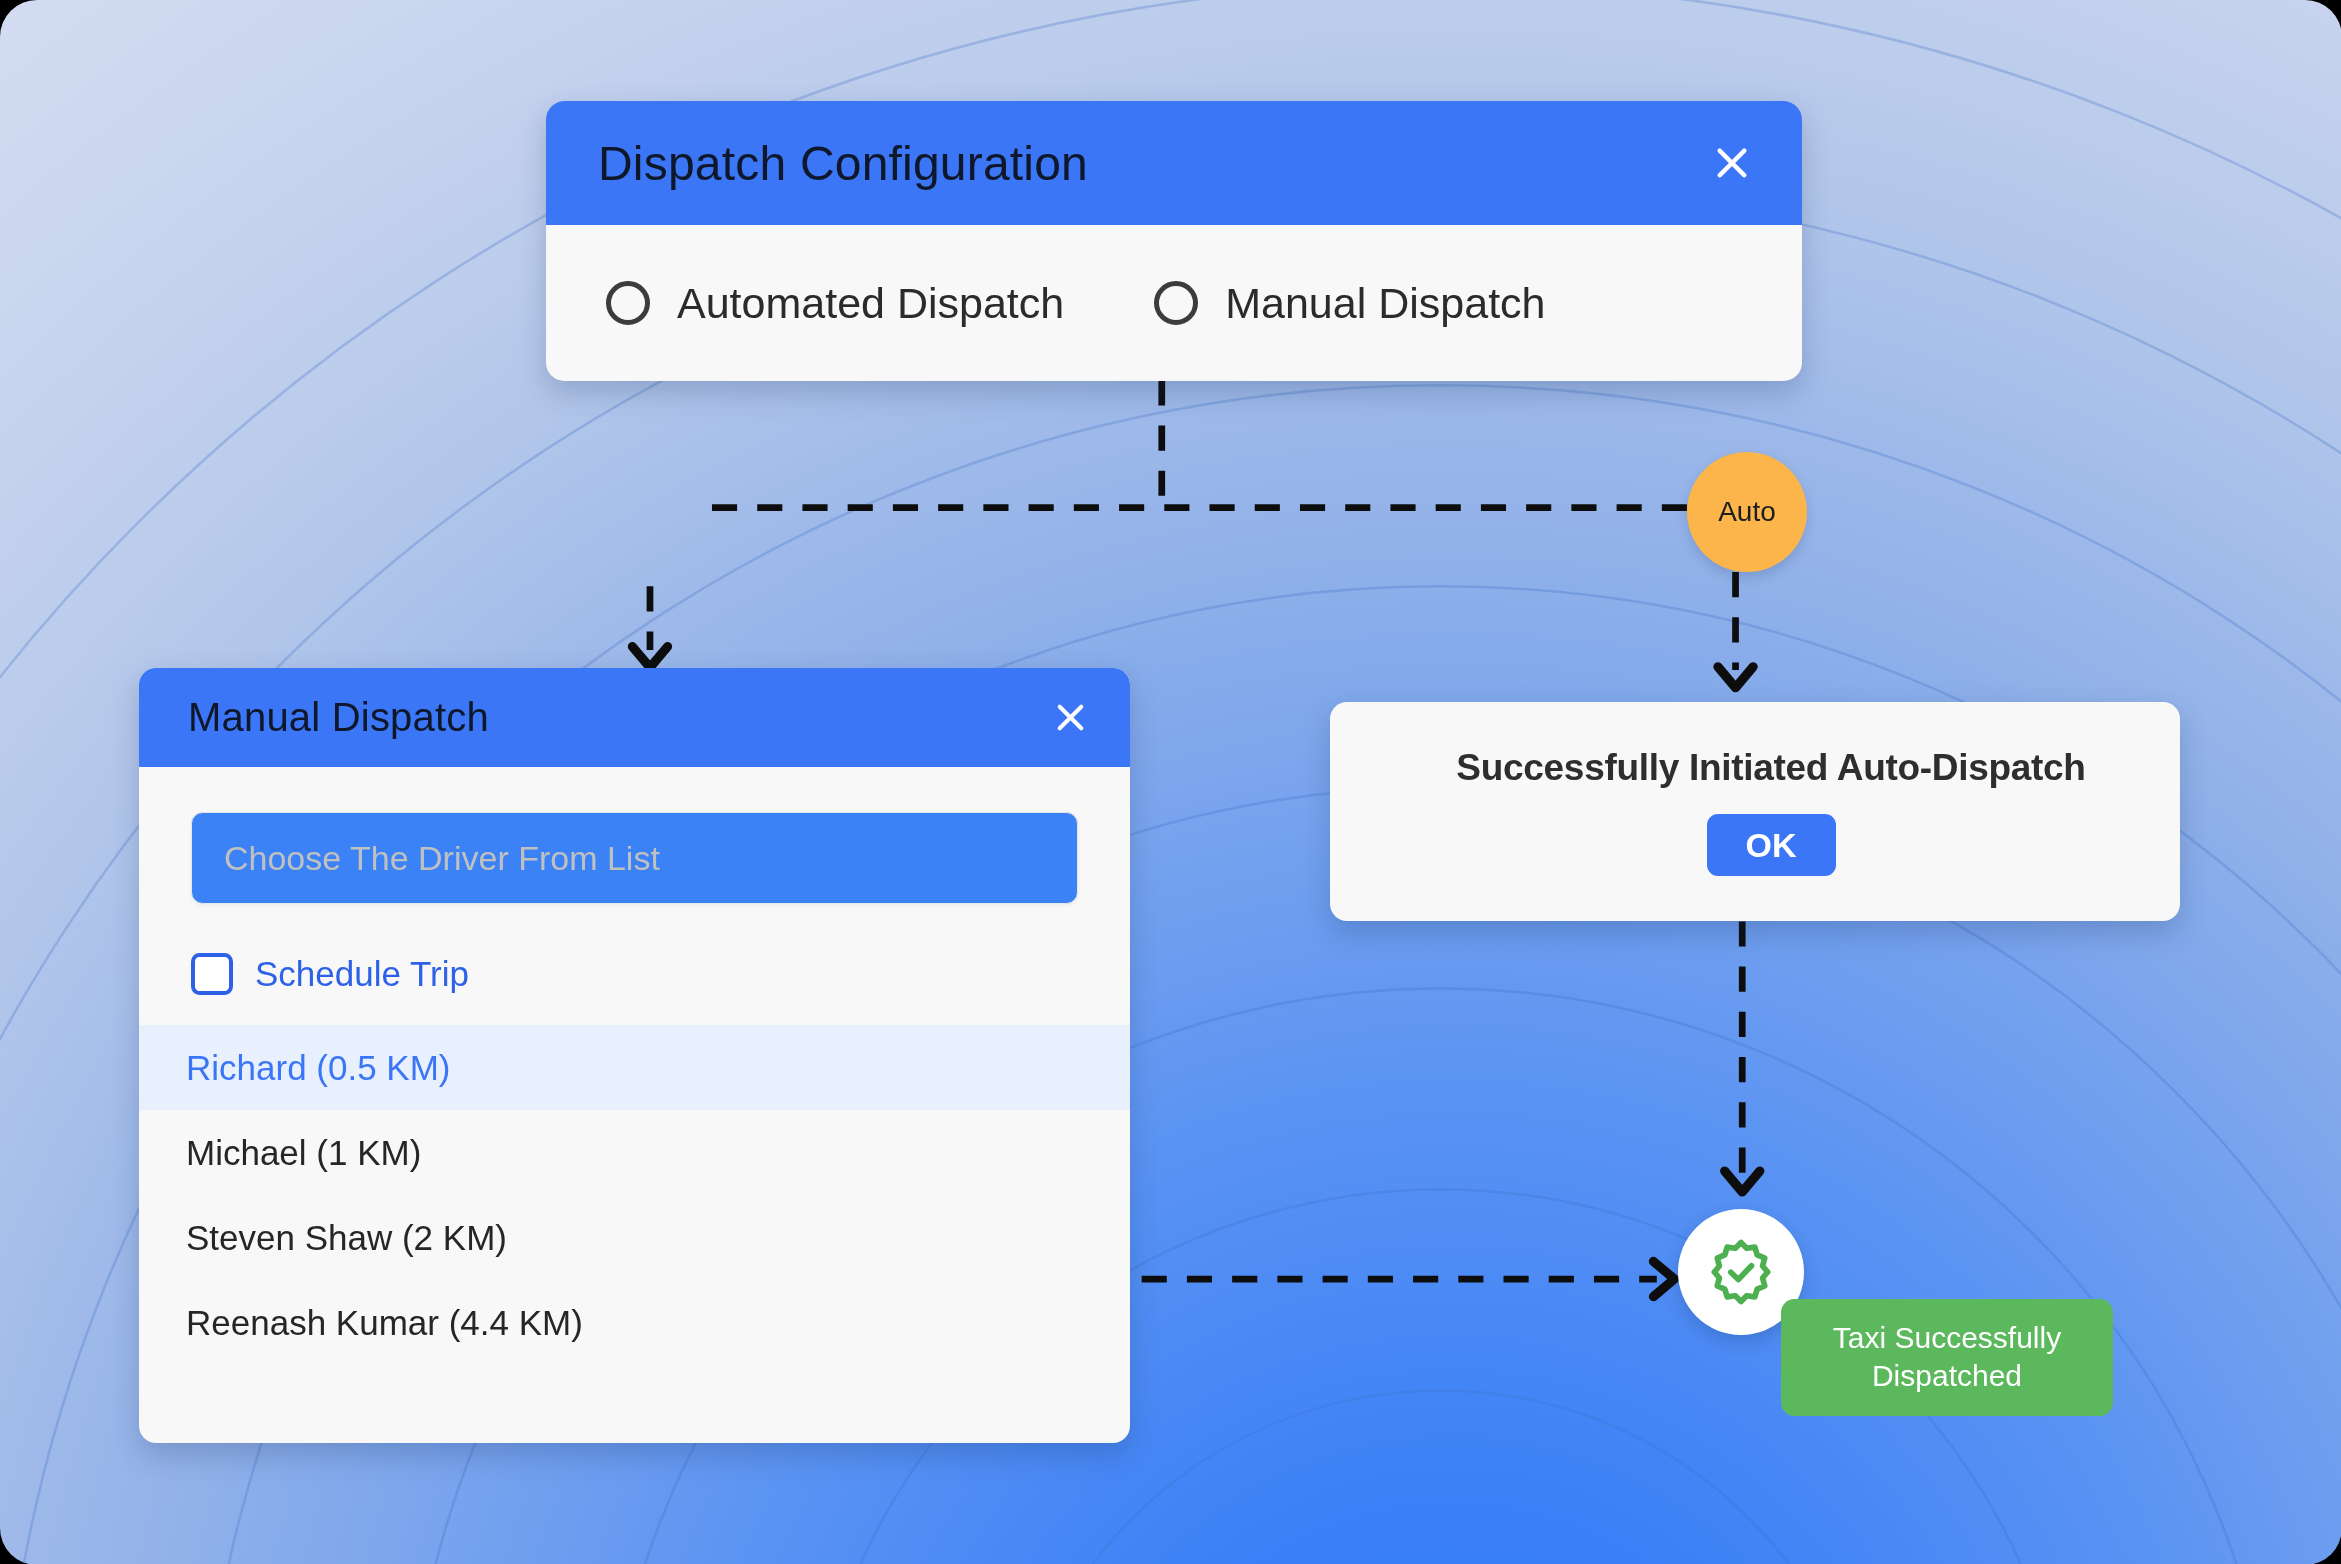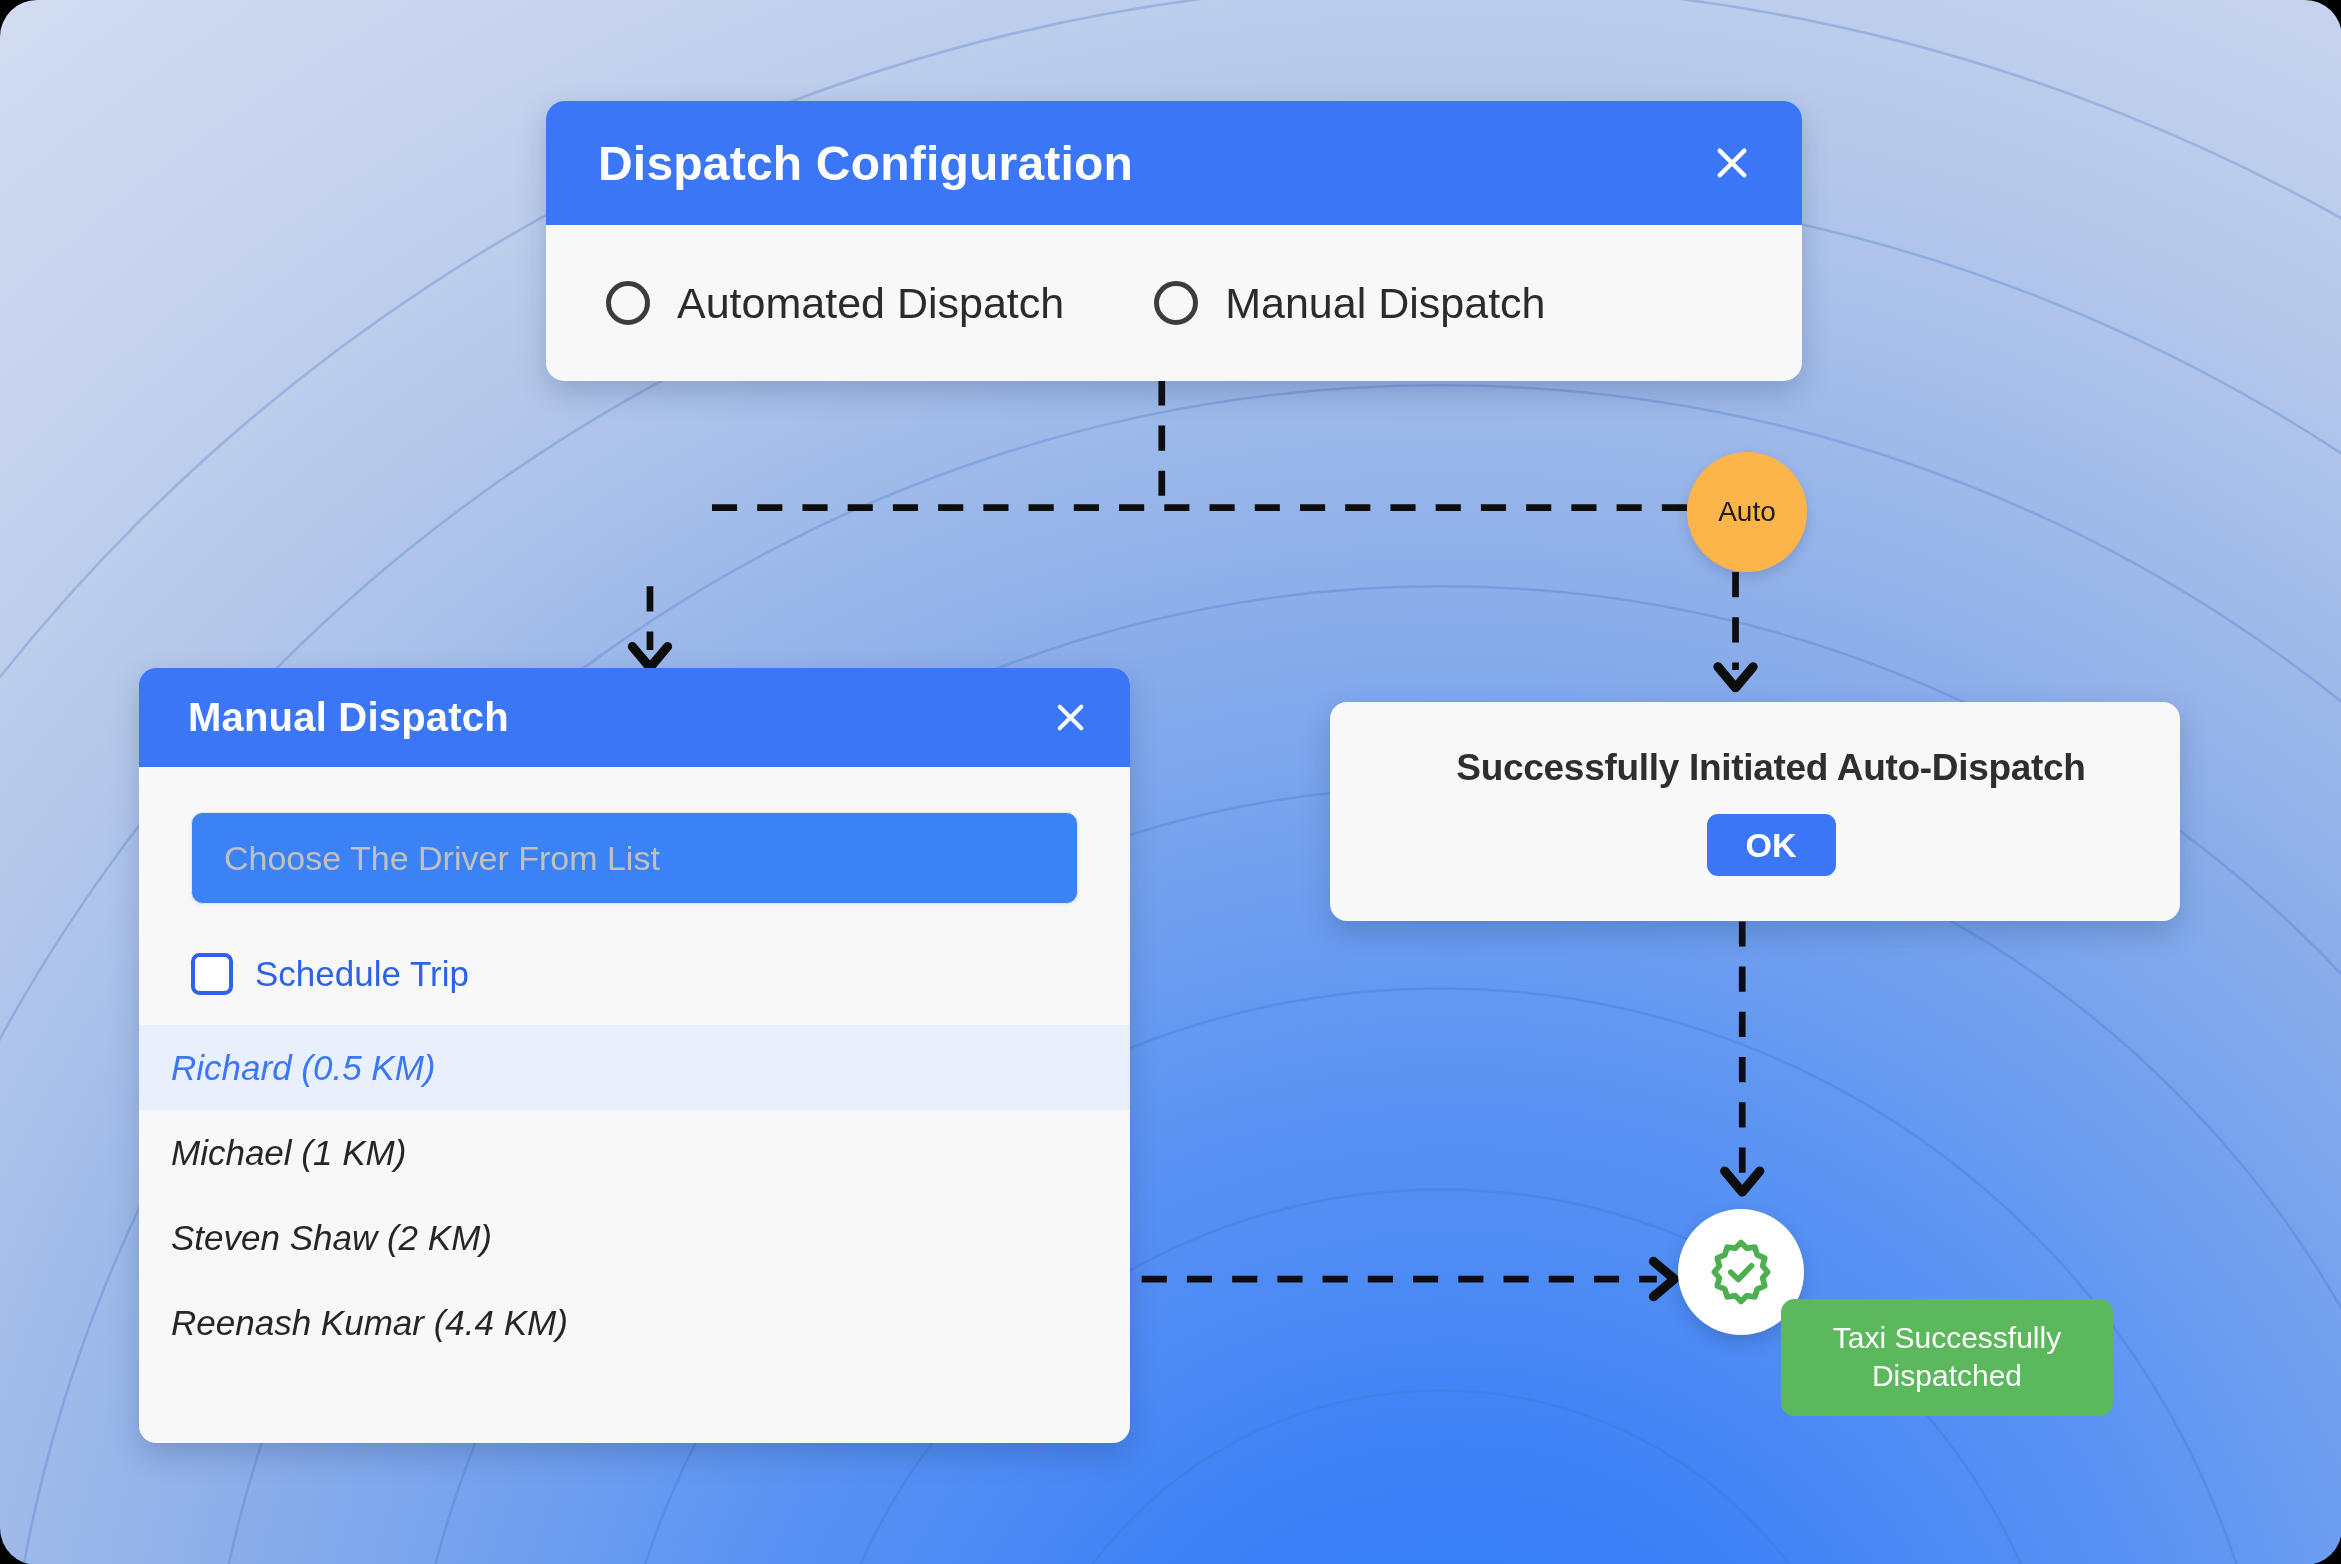--- a/index.html
+++ b/index.html
@@ -46,22 +46,22 @@
     box-shadow: 0 11.7px 28.5px rgba(25,45,90,0.22);
     overflow: hidden;
   }
   .card-header {
     background: #3b76f6;
     display: flex;
     align-items: center;
     justify-content: space-between;
   }
   .card-title {
-    color: #ffffff;
-    font-weight: bold;
+    color: #0f172a;
+    font-weight: normal;
     letter-spacing: 0.2px;
     text-align: right;
   }
   .close-btn {
     width: 52px;
     height: 52px;
     display: flex;
     align-items: center;
     justify-content: center;
     cursor: pointer;
@@ -165,26 +165,25 @@
     margin-left: 22px;
     font-size: 35px;
     color: #2d62e8;
   }
 
   #driver-list { margin-top: 30px; }
   .driver-row {
     height: 85px;
     display: flex;
     align-items: center;
-    padding-left: 32px;
+    padding-left: 47px;
     box-sizing: border-box;
     font-size: 35px;
     color: #262626;
     cursor: pointer;
-    font-style: italic;
   }
   .driver-row.selected {
     background: #e8f0fe;
     color: #3b76f6;
   }
 
   
   #auto-dialog {
     left: 1330px;
     top: 702px;

